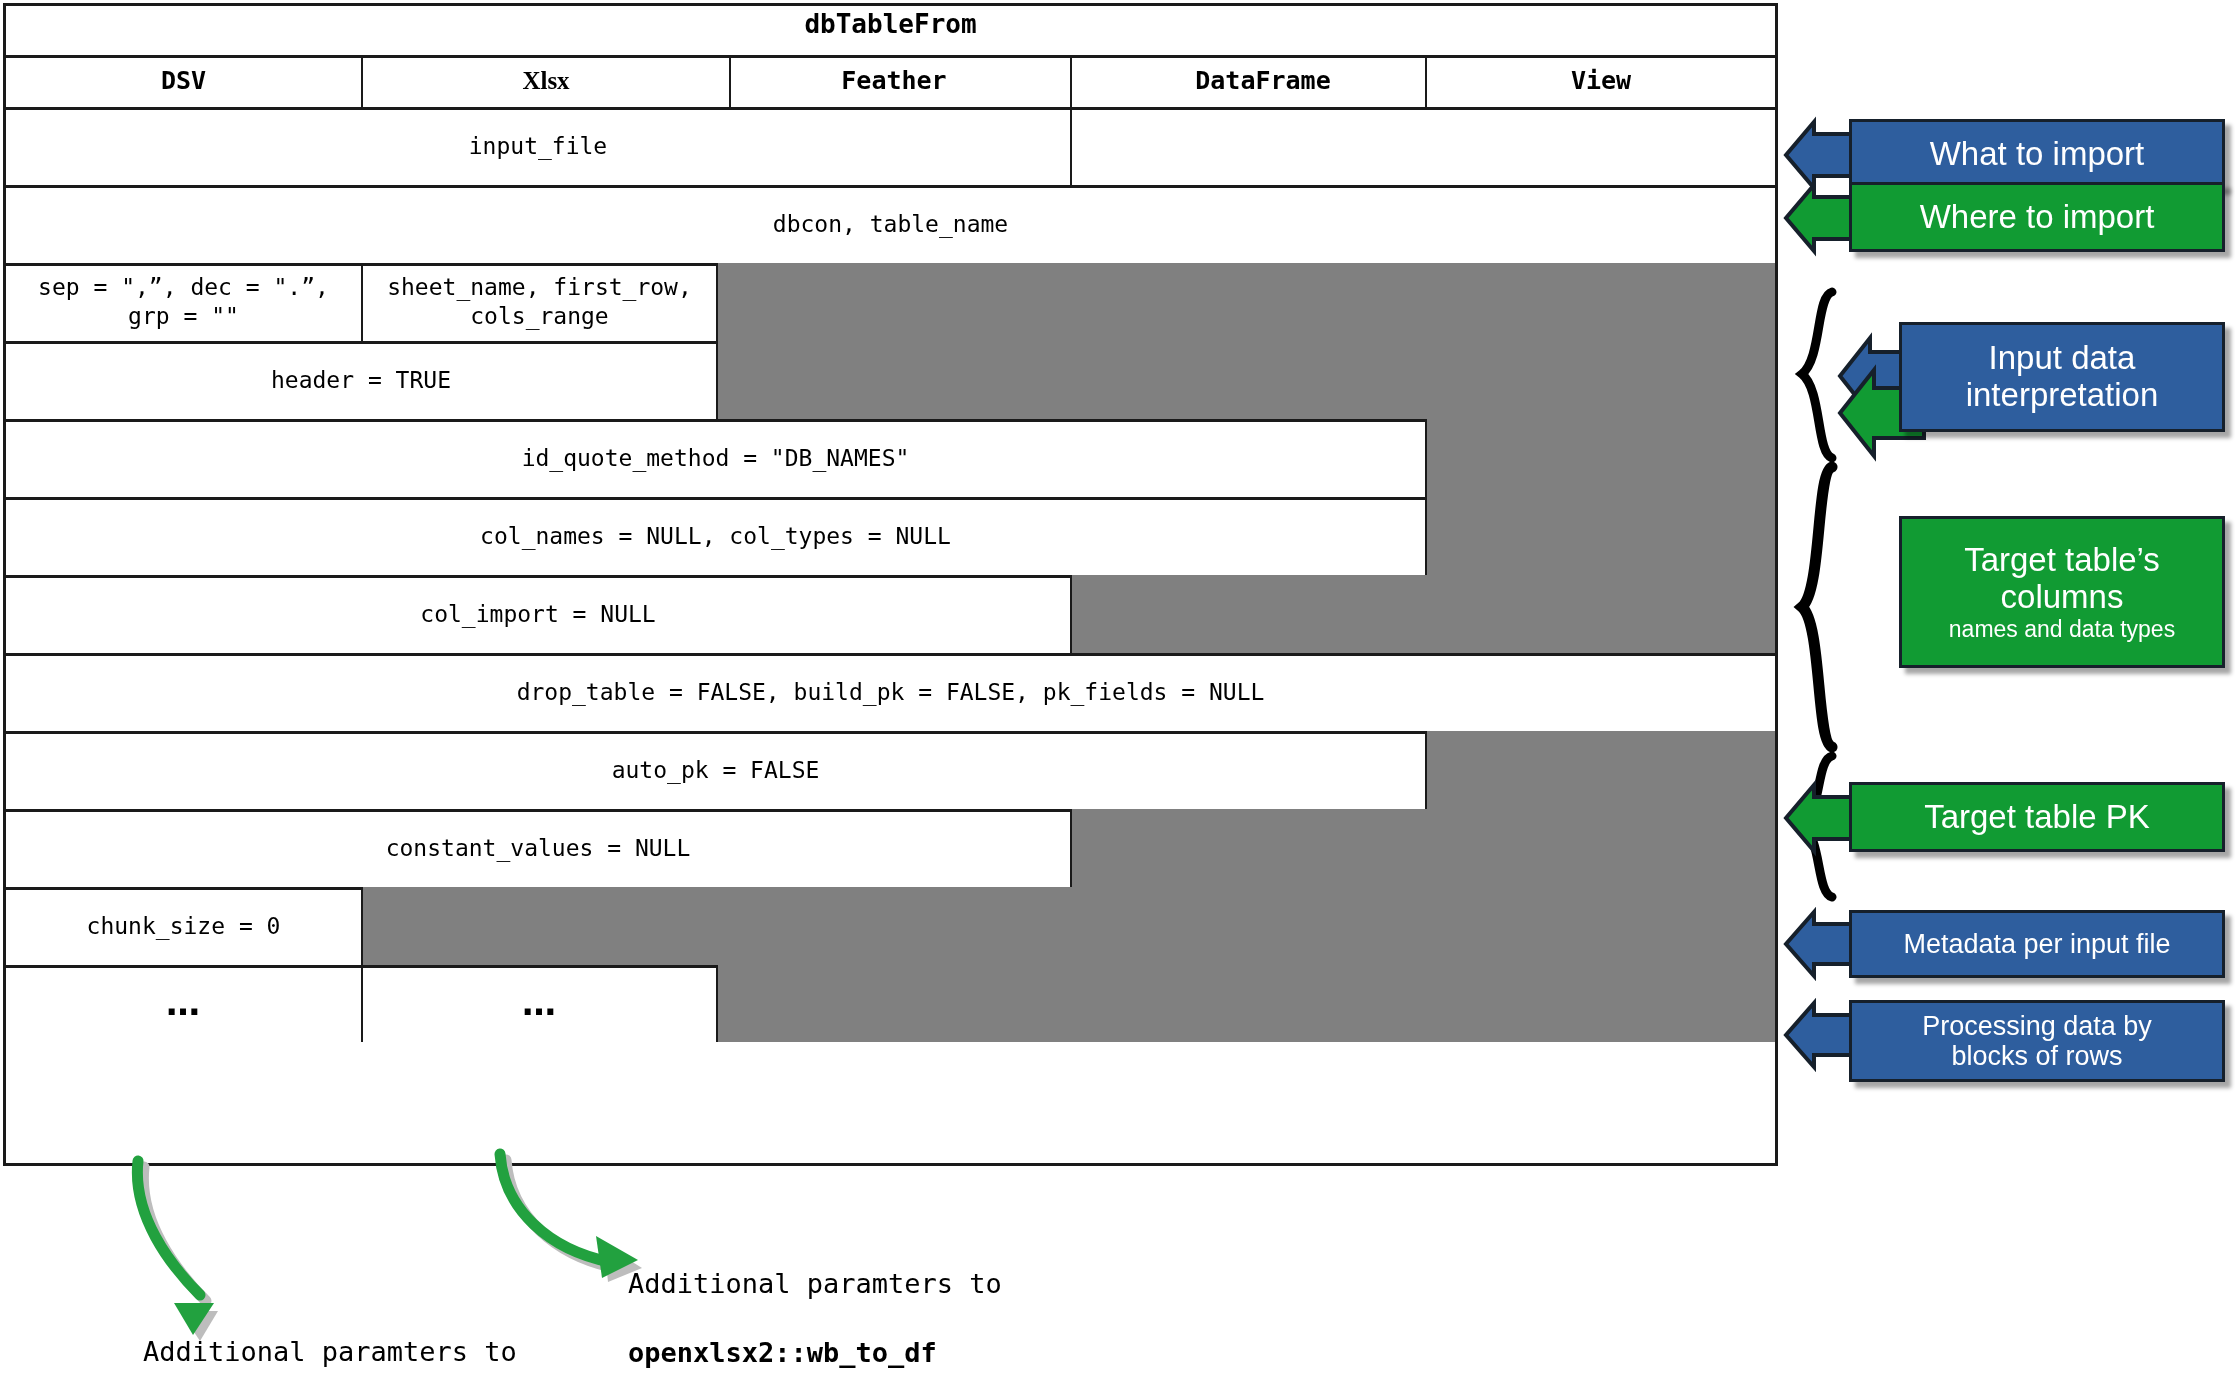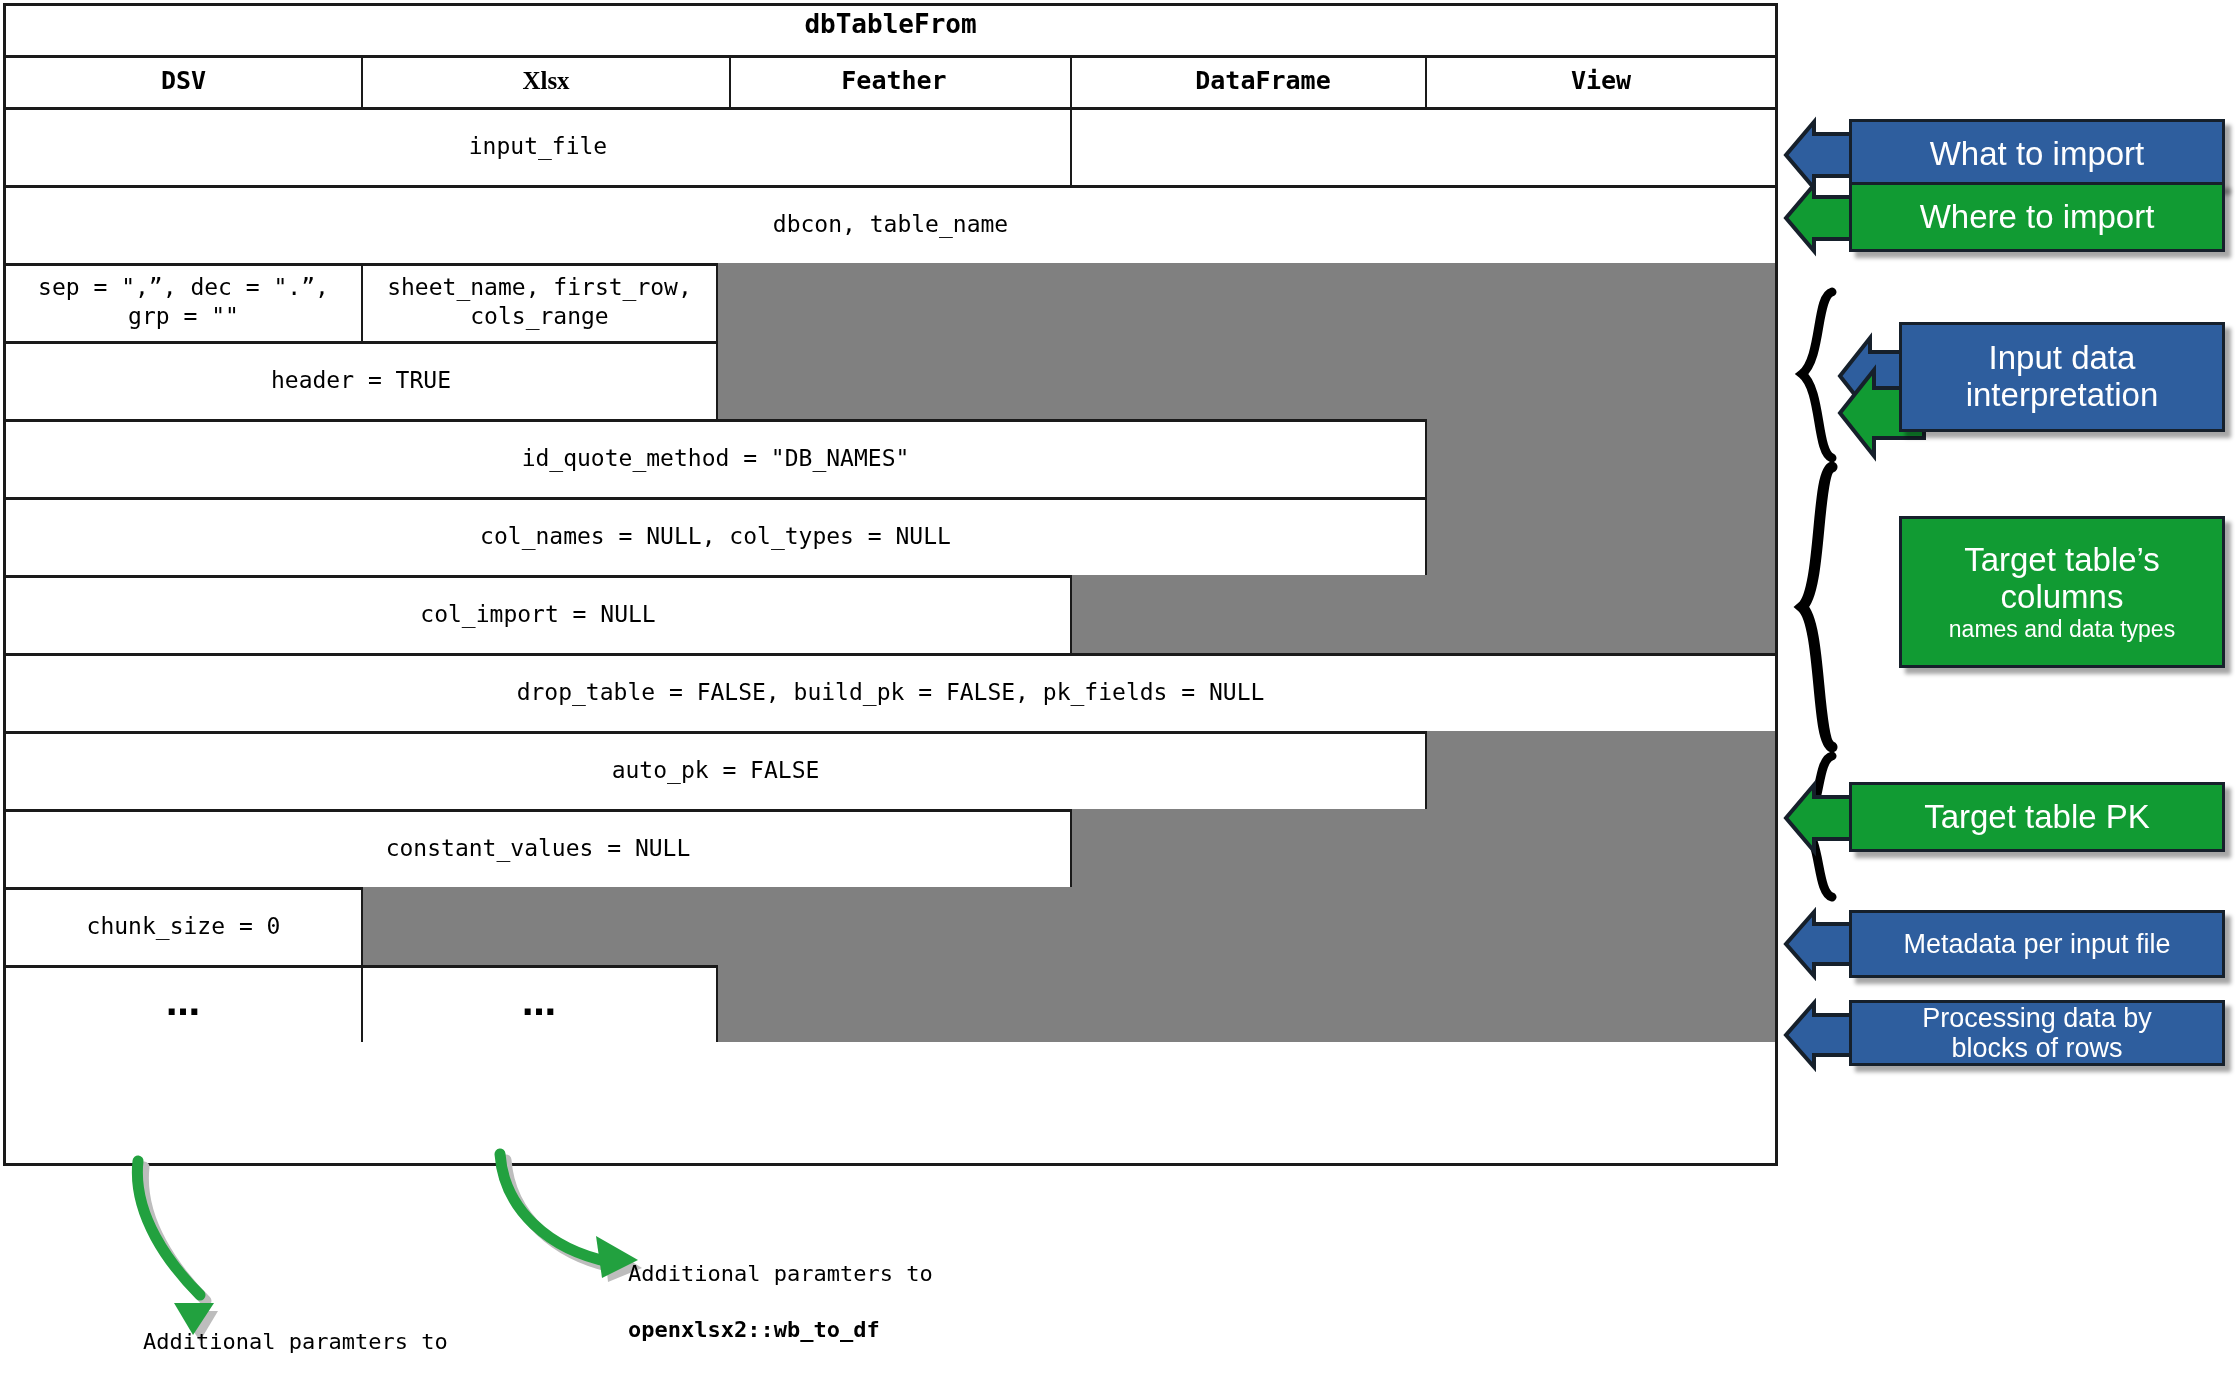--- a/index.html
+++ b/index.html
@@ -106,21 +106,21 @@
   .callout .main.small { font-size: 27px; }
   .callout .sub  { font-size: 23px; line-height: 1.15; }
 
   .arrow-svg { position: absolute; overflow: visible; }
   .brace-svg { position: absolute; overflow: visible; }
 
   
   .note {
     position: absolute;
     font-family: "DejaVu Sans Mono", monospace;
-    font-size: 22px;
+    font-size: 27px;
     color: #000;
     line-height: 1.28;
     white-space: pre-line;
   }
   .note b { font-weight: bold; }
 </style>
 </head>
 <body>
 
 <div id="diagram-table">
@@ -259,21 +259,21 @@
 </div>
 
 <div class="callout green" style="left:1849px;top:782px;width:376px;height:70px">
   <div class="main">Target table PK</div>
 </div>
 
 <div class="callout blue" style="left:1849px;top:910px;width:376px;height:68px">
   <div class="main small">Metadata per input file</div>
 </div>
 
-<div class="callout blue" style="left:1849px;top:1000px;width:376px;height:66px">
+<div class="callout blue" style="left:1849px;top:1000px;width:376px;height:82px">
   <div class="main small" style="white-space:pre-line">Processing data by
 blocks of rows</div>
 </div>
 
 <svg class="arrow-svg" style="left:130px;top:1155px;width:140px;height:180px" viewBox="0 0 140 180">
   <path d="M8 6 C 2 60, 40 110, 70 140" fill="none" stroke="#bdbdbd" stroke-width="11" stroke-linecap="round" transform="translate(6,6)"></path>
   <path d="M44 150 L82 150 L64 180 Z" fill="#bdbdbd" transform="translate(6,6)"></path>
   <path d="M8 6 C 2 60, 40 110, 70 140" fill="none" stroke="#22a13f" stroke-width="11" stroke-linecap="round"></path>
   <path d="M44 148 L84 148 L63 180 Z" fill="#22a13f"></path>
 </svg>

